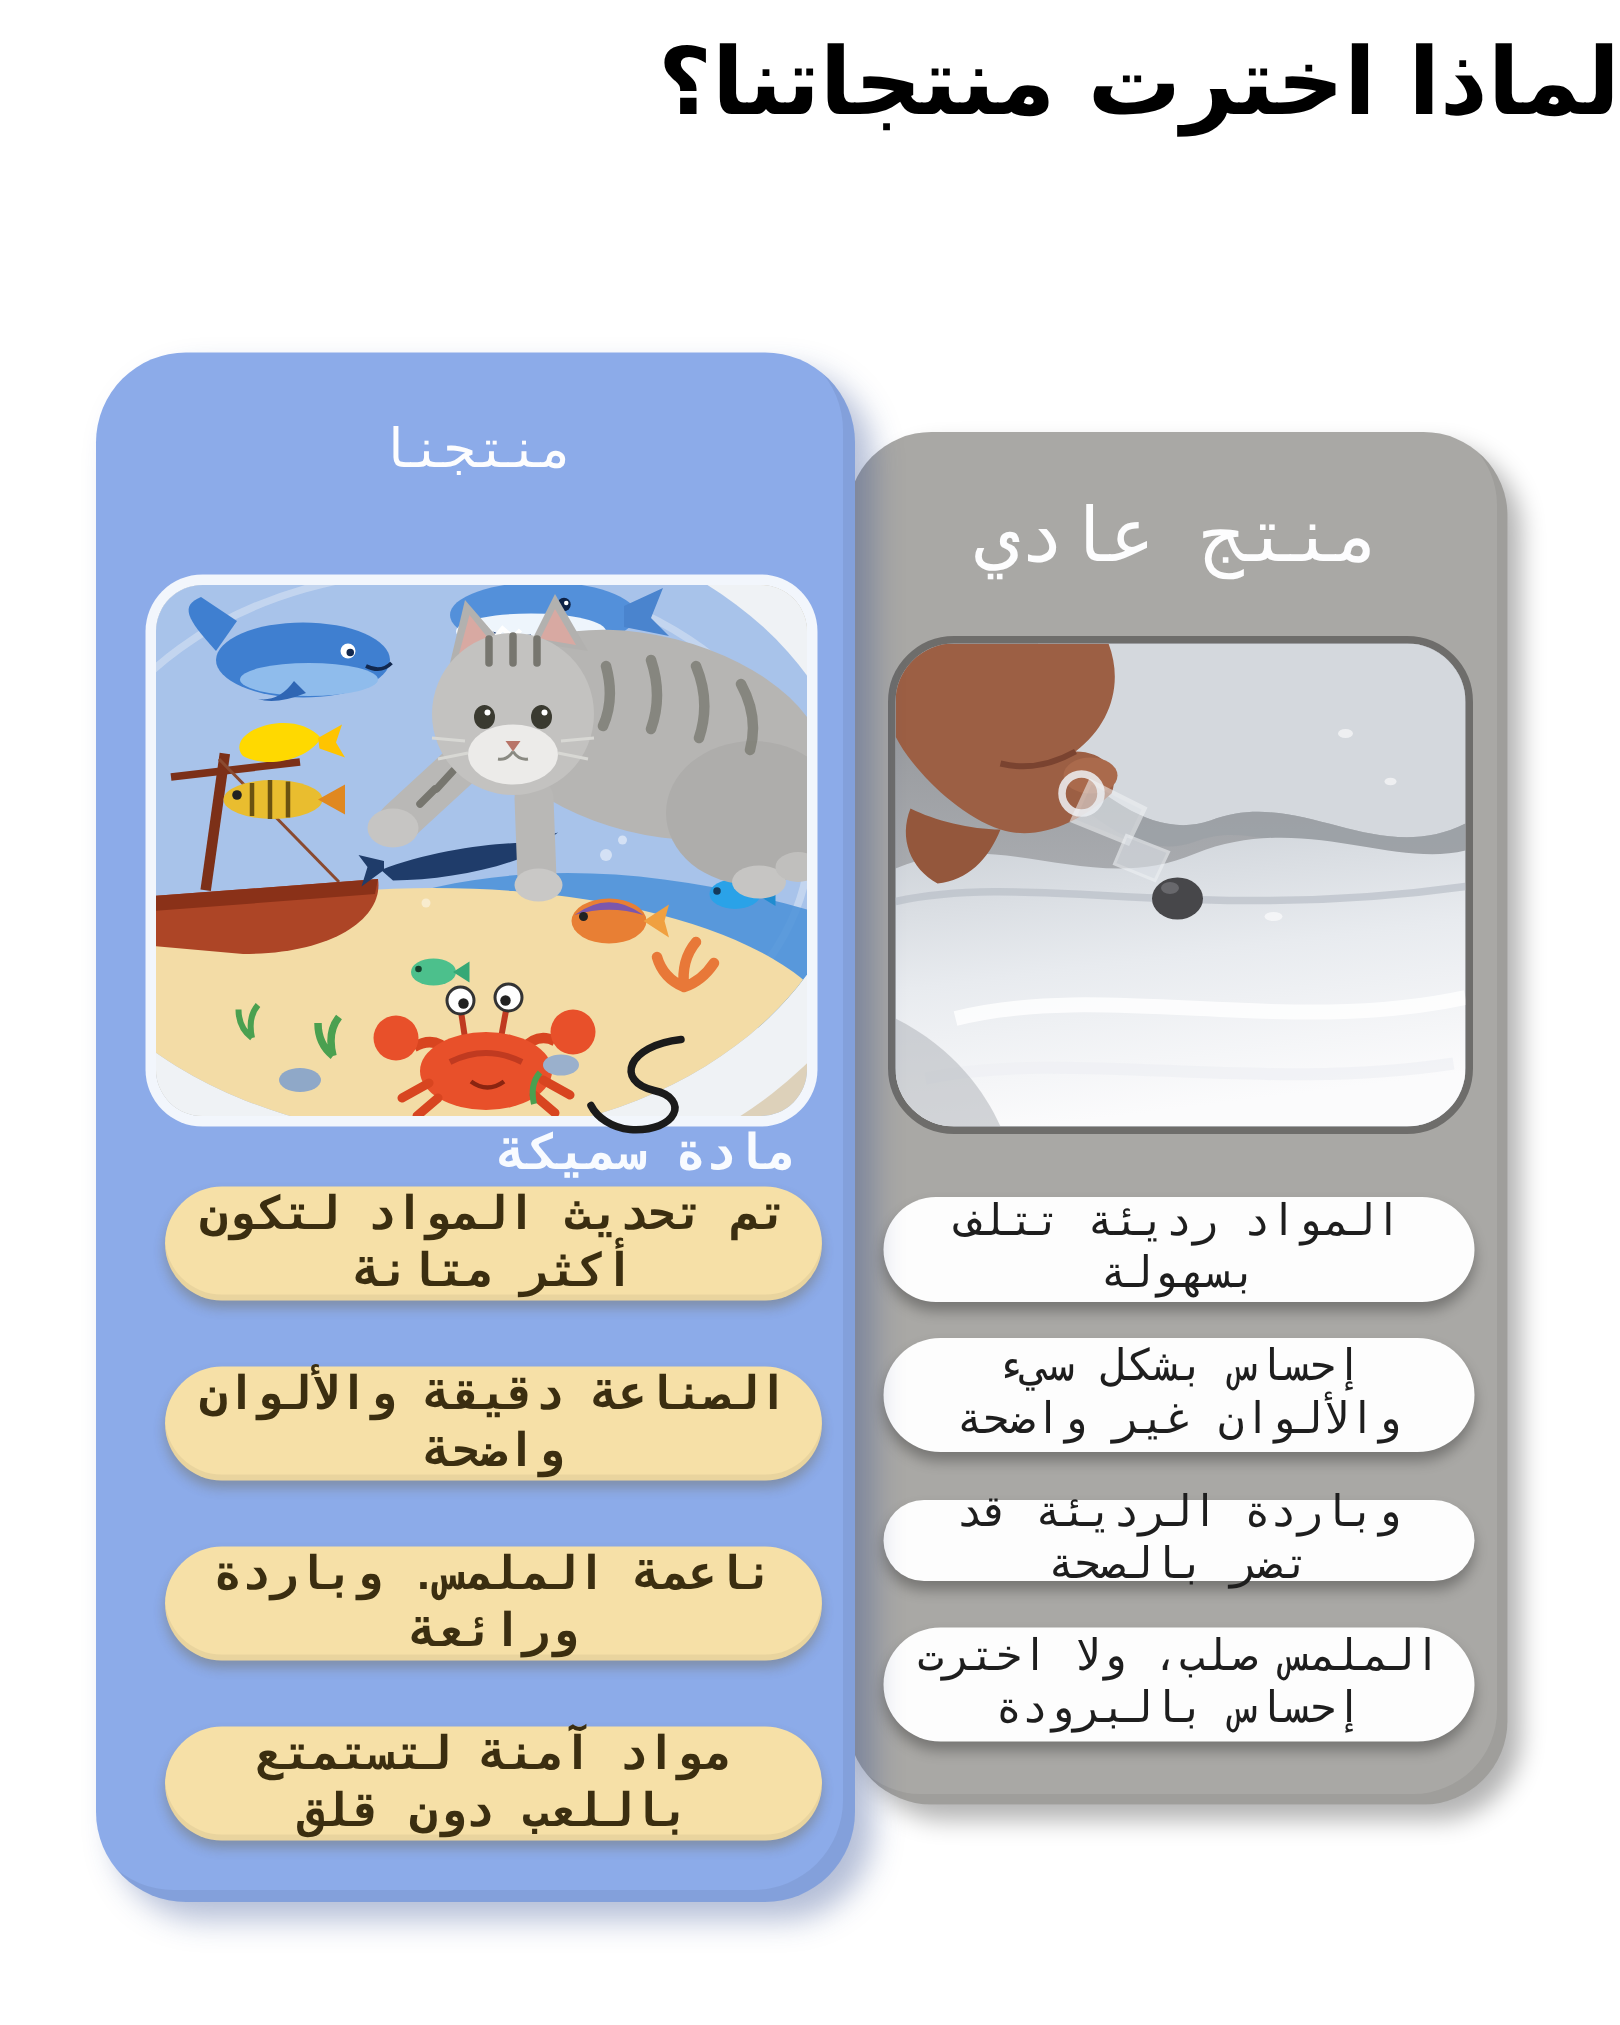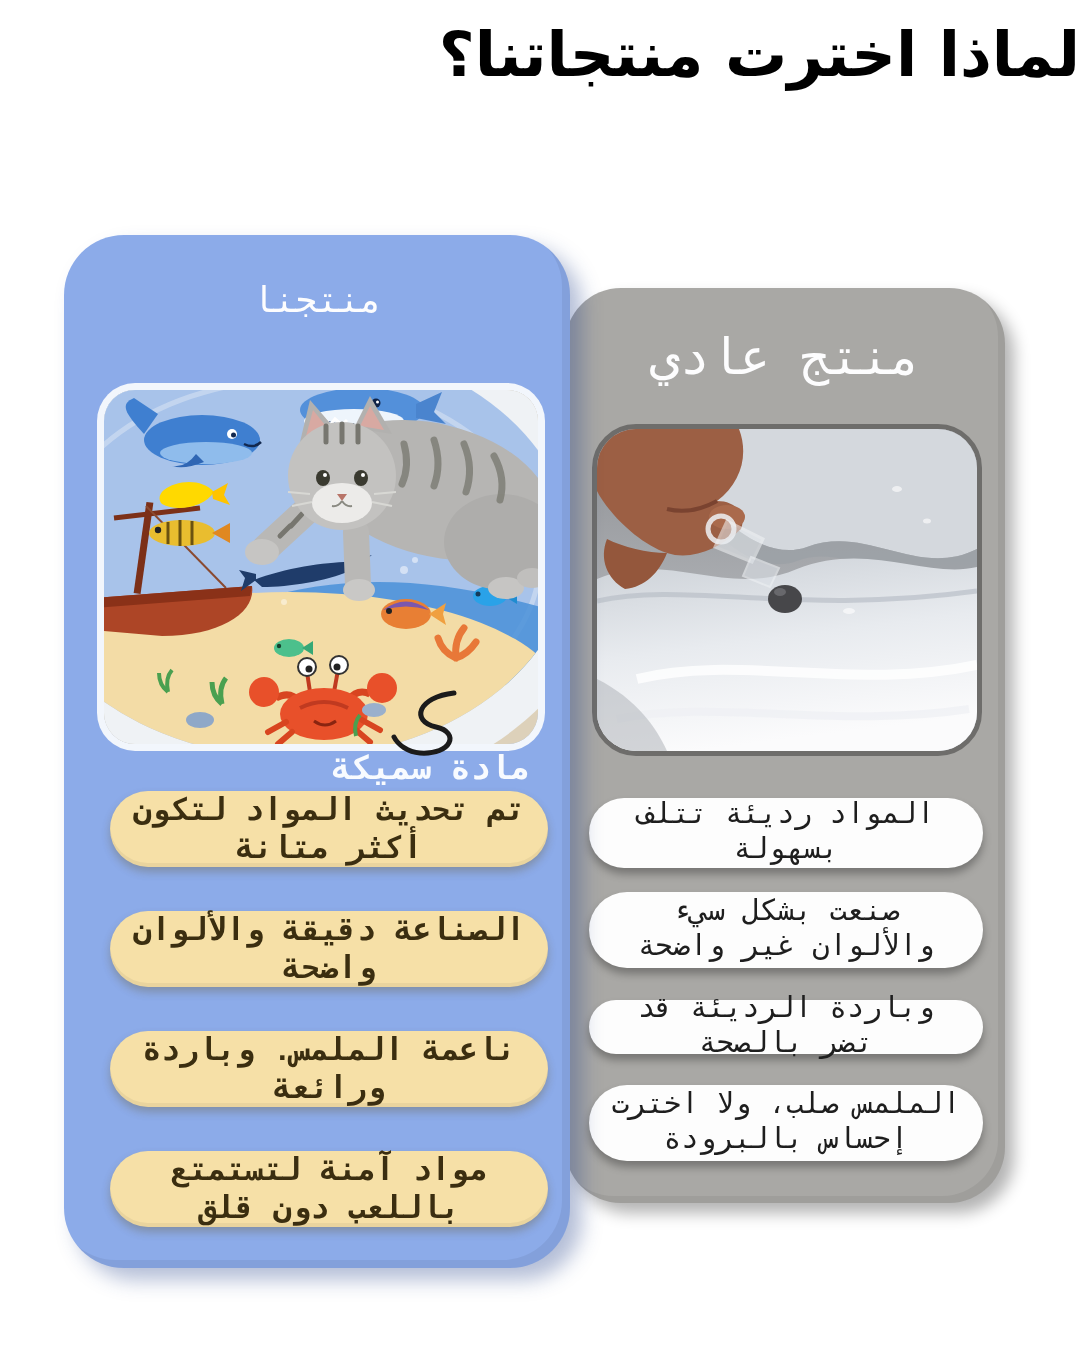--- a/index.html
+++ b/index.html
@@ -120,21 +120,21 @@
           <circle cx="124" cy="100" r="13" fill="none" stroke="#eef1f4" stroke-width="5" opacity="0.85"></circle>
           <path d="M130,92 l36,18 l-11,23 l-37,-15 z" fill="#e8ecf0" opacity="0.55" stroke="#f2f4f6" stroke-width="3"></path>
           <path d="M154,128 l28,11 l-9,19 l-27,-11 z" fill="#dde2e8" opacity="0.6" stroke="#eef1f4" stroke-width="2"></path>
           <ellipse cx="188" cy="170" rx="17" ry="14" fill="#47474a"></ellipse>
           <ellipse cx="183" cy="163" rx="6" ry="4" fill="#6c6c70" opacity="0.9"></ellipse>
         </g>
       </svg>
     </div>
 
     <div class="pill pill-regular rp1">المواد رديئة تتلف بسهولة</div>
-    <div class="pill pill-regular rp2">صنعت بشكل سيء
+    <div class="pill pill-regular rp2">إحساس بشكل سيء
 والألوان غير واضحة</div>
     <div class="pill pill-regular rp3">وباردة الرديئة قد تضر بالصحة</div>
     <div class="pill pill-regular rp4">الملمس صلب، ولا اخترت
 إحساس بالبرودة</div>
   </section>
 
   <section class="card card-our">
     <h2 class="card-title">منتجنا</h2>
 
     <div class="photo photo-our">

